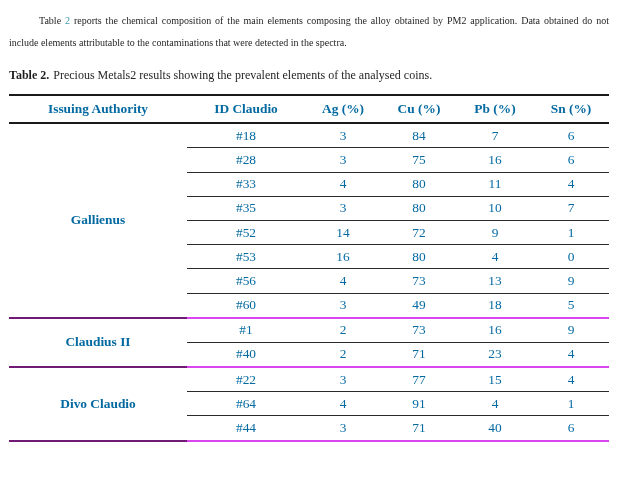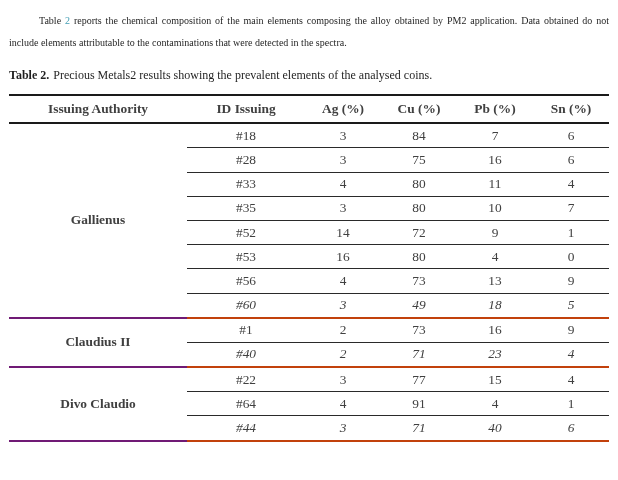--- a/index.html
+++ b/index.html
@@ -36,42 +36,42 @@
     color: #1f1f1f;
   }
   .caption b { margin-right: 4px; }
   
   table.coins {
     width: 600px;
     border-collapse: collapse;
     border-top: 2px solid #1a1a1a;
     border-bottom: 2px solid #1a1a1a;
     font-size: 13.4px;
-    color: #404040;
+    color: #0369a1;
     table-layout: fixed;
   }
   table.coins col.c-auth { width: 178px; }
   table.coins col.c-id   { width: 118px; }
   table.coins col.c-el   { width: 76px; }
   table.coins th {
     font-weight: bold;
     text-align: center;
     vertical-align: middle;
     padding: 5px 14px;
     line-height: 16px;
     border-bottom: 2px solid #1a1a1a;
   }
   table.coins td {
     text-align: center;
     vertical-align: middle;
     padding: 3.6px 0;
     line-height: 16px;
   }
   table.coins td:not(.authority) { border-bottom: 1px solid #2a2a2a; }
-  table.coins tr.group-end td { border-bottom: 2px solid #c2410c; font-style: italic; }
+  table.coins tr.group-end td { border-bottom: 2px solid #d946ef; }
   table.coins td.authority {
     font-weight: bold;
     border-bottom: 2px solid #701a75;
   }
 </style>
 </head>
 <body>
 
 <div id="page">
 
@@ -86,21 +86,21 @@
       <col class="c-auth">
         <col class="c-id">
         <col class="c-el">
         <col class="c-el">
         <col class="c-el">
         <col class="c-el">
     </colgroup>
     <thead>
       <tr>
         <th>Issuing Authority</th>
-        <th>ID Issuing</th>
+        <th>ID Claudio</th>
         <th>Ag (%)</th>
         <th>Cu (%)</th>
         <th>Pb (%)</th>
         <th>Sn (%)</th>
       </tr>
     </thead>
     <tbody>
         <tr>
           <td class="authority" rowspan="8">Gallienus</td>
           <td>#18</td>

